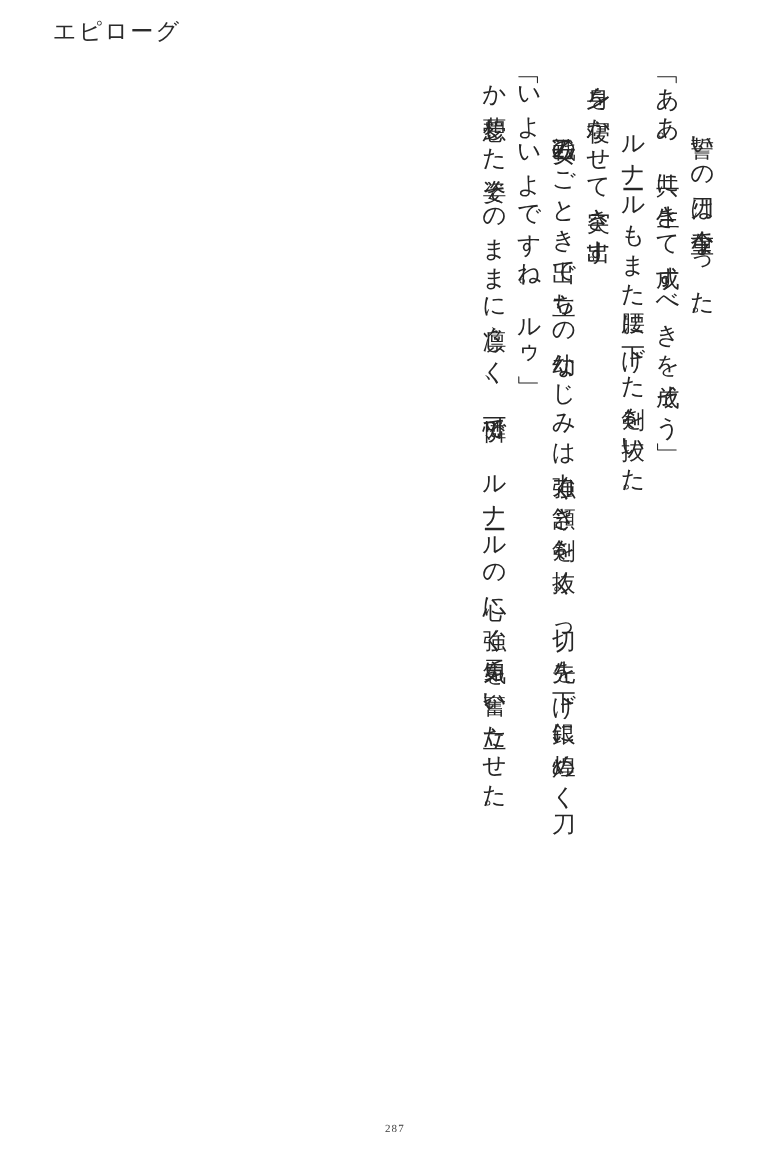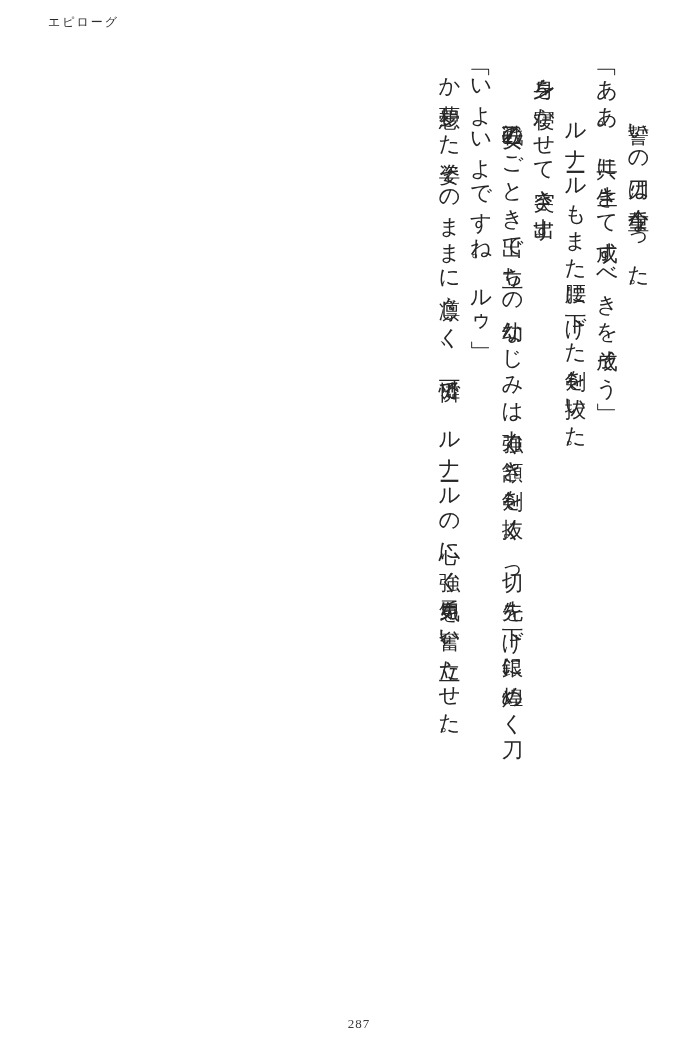--- a/index.html
+++ b/index.html
@@ -19,21 +19,21 @@
   .page {
     position: absolute;
     inset: 0;
   }
 
   
   .running-header {
     position: absolute;
     top: 14px;
     left: 48px;
-    font-size: 12px;
+    font-size: 21px;
     letter-spacing: 2px;
     color: #2b2b2b;
     font-family: "Liberation Serif", "DejaVu Serif", serif;
   }
 
   
   .body-text {
     position: absolute;
     top: 62px;
     right: 52px;
@@ -61,21 +61,21 @@
   .line.indent {
     padding-top: 22px;
   }
 
   .page-number {
     position: absolute;
     bottom: 18px;
     left: 0;
     right: 0;
     text-align: center;
-    font-size: 13px;
+    font-size: 10px;
     color: #3a3a3a;
     letter-spacing: 1px;
     font-family: "Liberation Serif", "DejaVu Serif", serif;
     padding-left: 18px;
   }
 </style>
 </head>
 <body>
 
 <div class="page">

